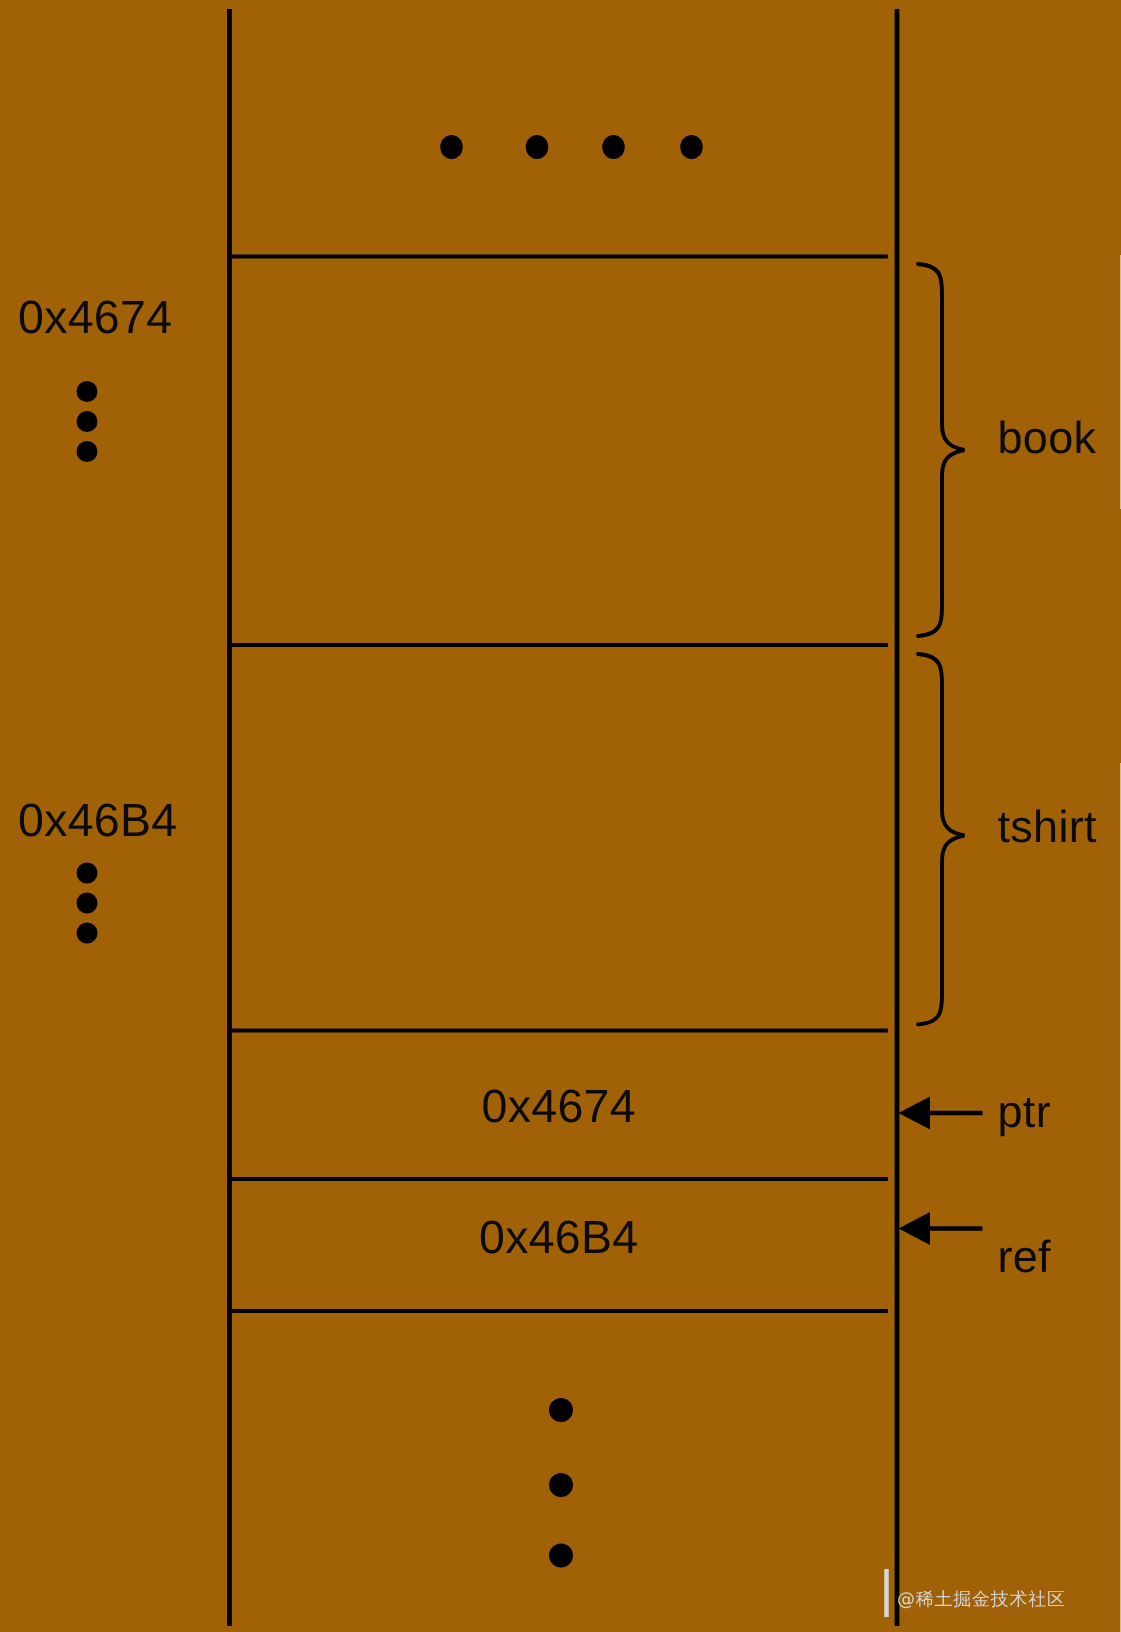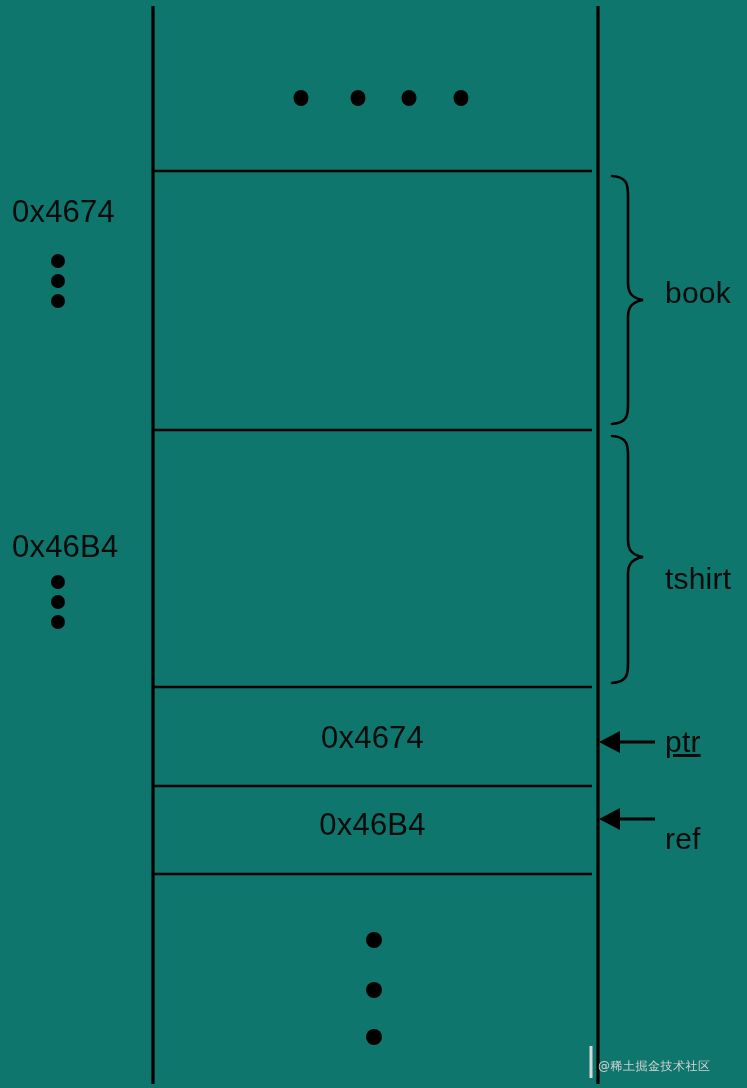--- a/index.html
+++ b/index.html
@@ -8,21 +8,21 @@
     background: #ffffff;
   }
   body {
     font-family: "Liberation Sans", sans-serif;
     color: #000000;
   }
   #canvas {
     position: relative;
     width: 747px;
     height: 1088px;
-    background: #0f766e;
+    background: #a16207;
     overflow: hidden;
   }
   svg.layer {
     position: absolute;
     left: 0;
     top: 0;
     width: 747px;
     height: 1088px;
   }
   .lbl {
@@ -129,21 +129,21 @@
   <div class="lbl addr-left" style="left:12px; top:196px;">0x4674</div>
 
   <div class="lbl addr-left" style="left:12px; top:531px;">0x46B4</div>
 
   <div class="lbl cell-val" style="left:153px; top:722px; width:439px;">0x4674</div>
 
   <div class="lbl cell-val" style="left:153px; top:809px; width:439px;">0x46B4</div>
 
   <div class="lbl side-lbl" style="left:665px; top:278px;">book</div>
 
-  <div class="lbl side-lbl" style="left:665px; top:564px;">tshirt</div>
+  <div class="lbl side-lbl" style="left:665px; top:537px;">tshirt</div>
 
-  <div class="lbl side-lbl" style="left:665px; top:727px;text-decoration:underline;">ptr</div>
+  <div class="lbl side-lbl" style="left:665px; top:727px;">ptr</div>
 
   <div class="lbl side-lbl" style="left:665px; top:824px;">ref</div>
 
   <div class="watermark" style="left:598px; top:1058px;">@稀土掘金技术社区</div>
 
 </div>
 
 </body></html>

